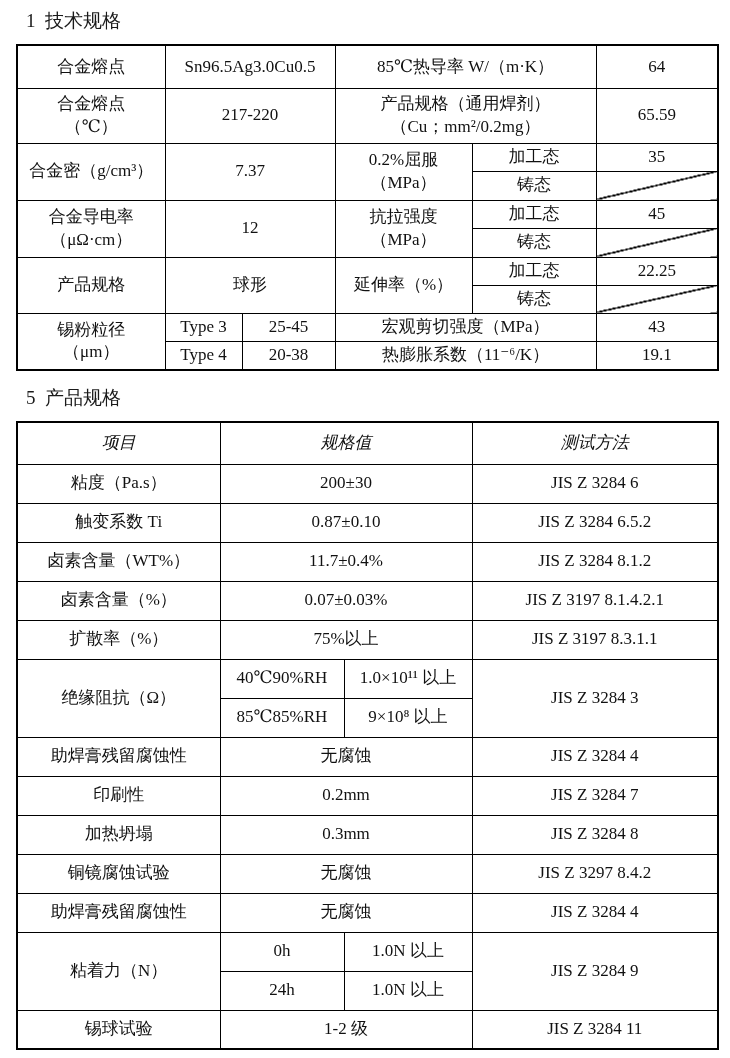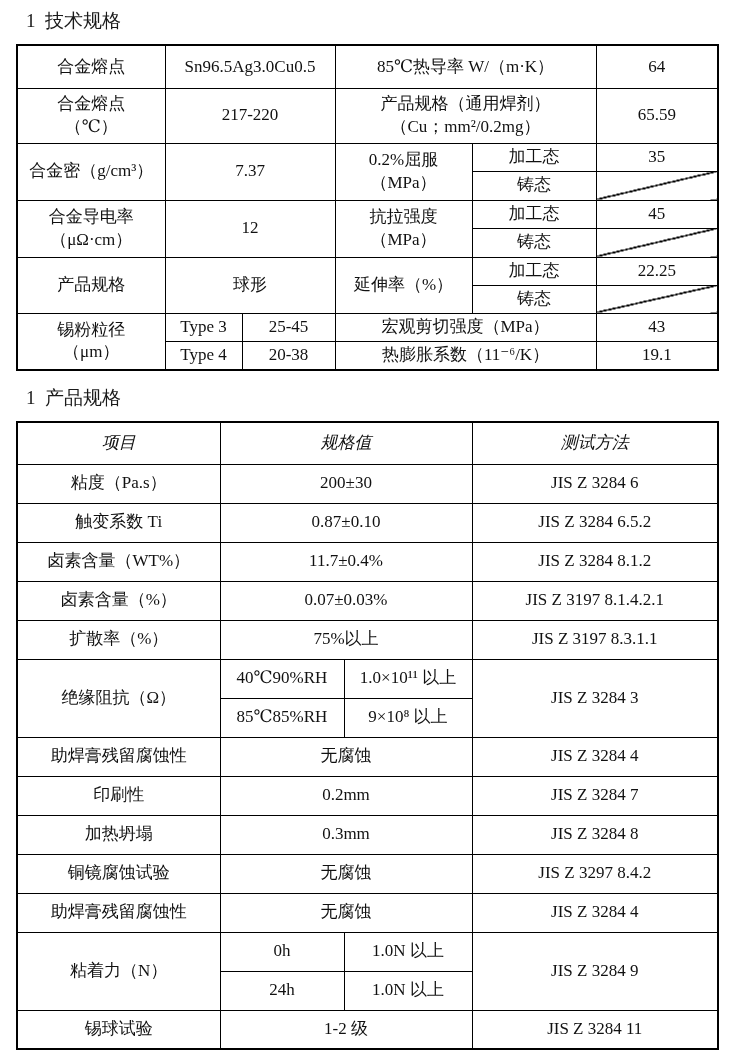--- a/index.html
+++ b/index.html
@@ -115,21 +115,21 @@
       </tr>
       <tr class="h29">
         <td>Type 4</td>
         <td>20-38</td>
         <td colspan="2">热膨胀系数（11⁻⁶/K）</td>
         <td>19.1</td>
       </tr>
     </tbody>
   </table>
 
-  <div class="heading second">1  产品规格</div>
+  <div class="heading second">5  产品规格</div>
 
   <table class="t2">
     <colgroup>
       <col style="width:203px">
         <col style="width:124px">
       <col style="width:128px">
         <col style="width:246px">
     </colgroup>
     <tbody>
       <tr class="h42">

